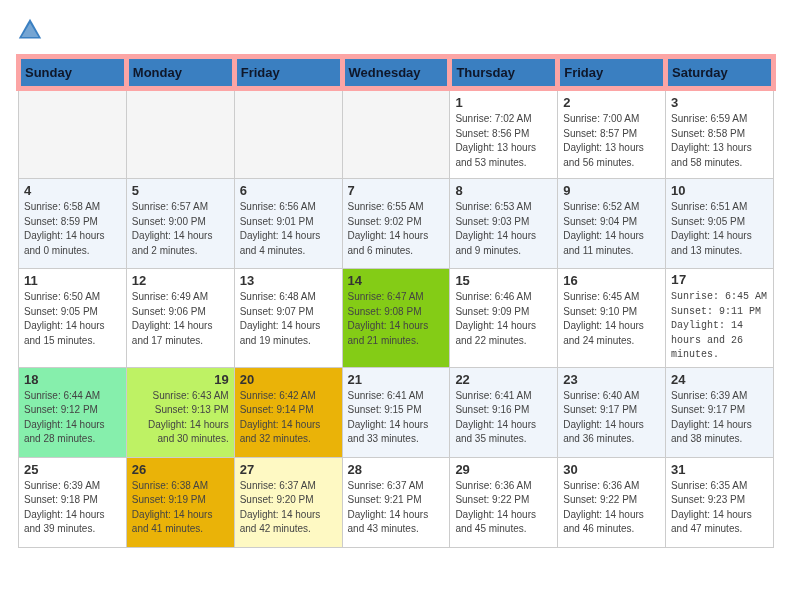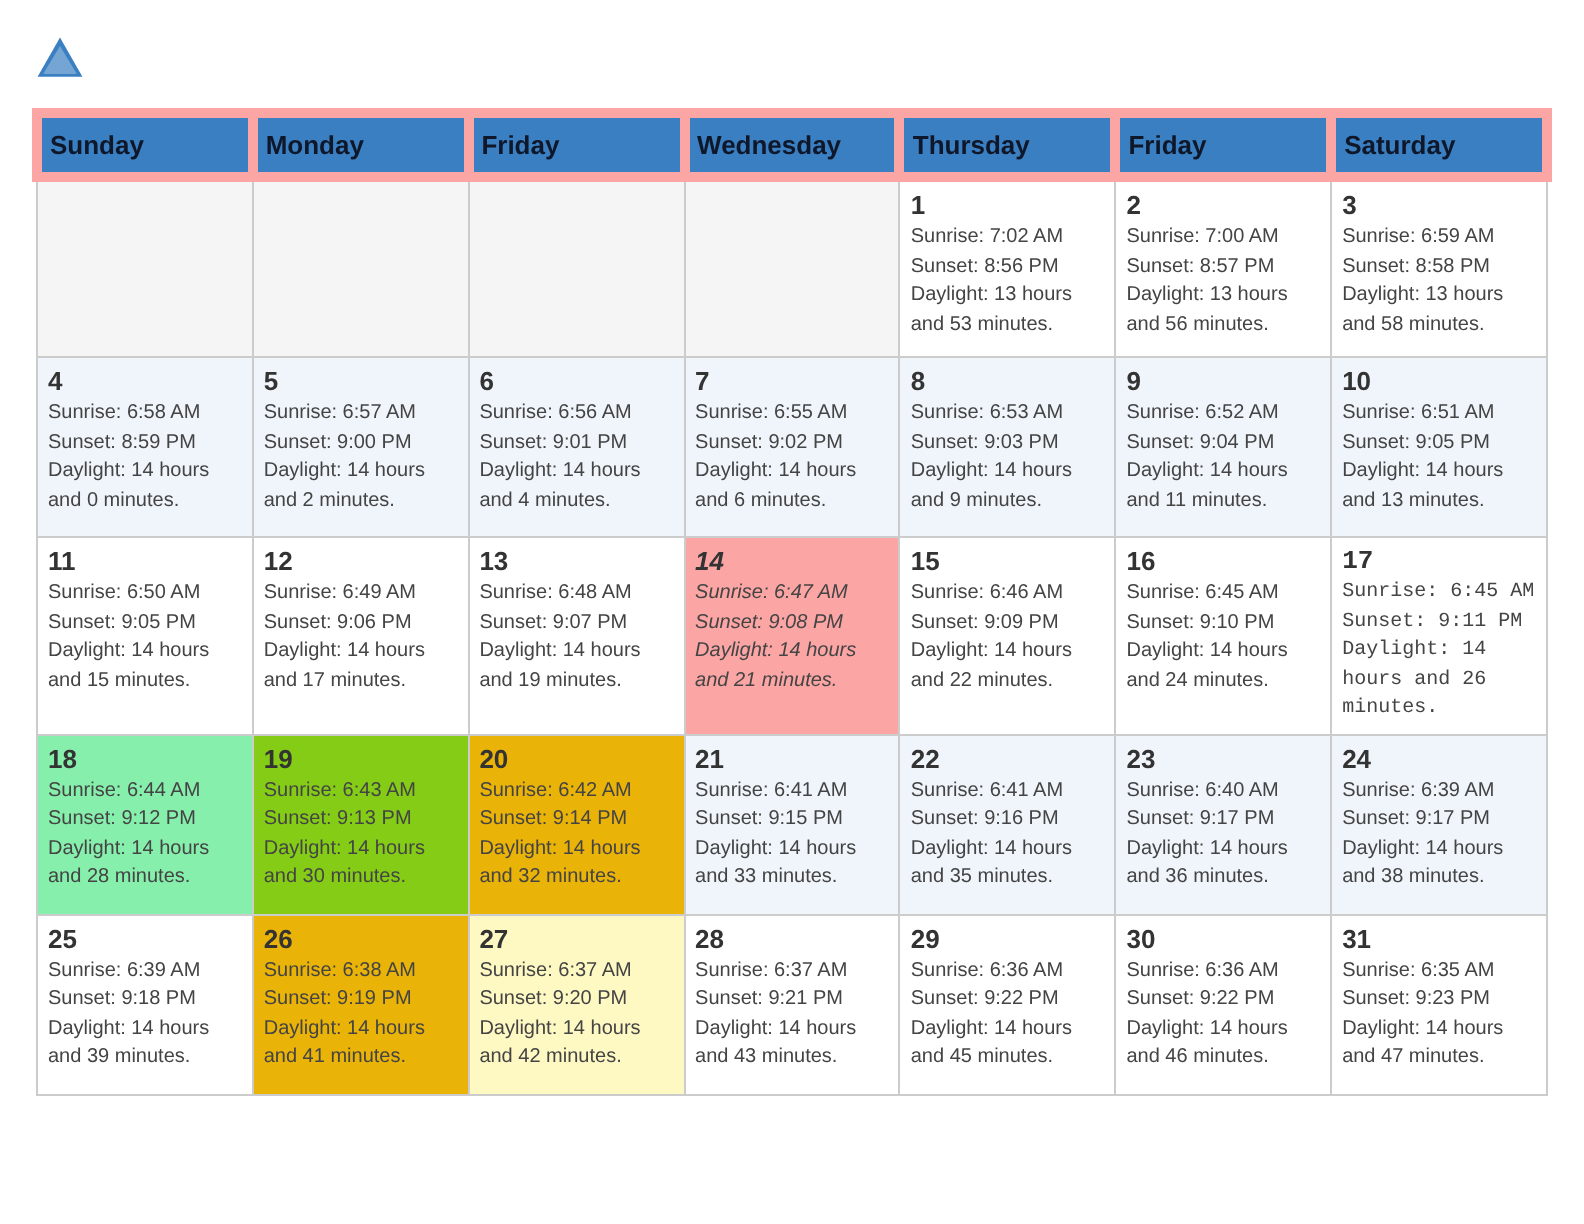--- a/index.html
+++ b/index.html
@@ -188,21 +188,21 @@
           <div class="day-info">Sunrise: 6:50 AM<br>Sunset: 9:05 PM<br>Daylight: 14 hours and 15 minutes.</div>
         </td>
         <td style="background: rgb(255, 255, 255);">
           <div class="day-number">12</div>
           <div class="day-info">Sunrise: 6:49 AM<br>Sunset: 9:06 PM<br>Daylight: 14 hours and 17 minutes.</div>
         </td>
         <td style="background: rgb(255, 255, 255);">
           <div class="day-number">13</div>
           <div class="day-info">Sunrise: 6:48 AM<br>Sunset: 9:07 PM<br>Daylight: 14 hours and 19 minutes.</div>
         </td>
-        <td style="background: #fca5a5; font-style: italic;">
+        <td style="background: #84cc16;">
           <div class="day-number">14</div>
           <div class="day-info">Sunrise: 6:47 AM<br>Sunset: 9:08 PM<br>Daylight: 14 hours and 21 minutes.</div>
         </td>
         <td style="background: rgb(255, 255, 255); border-radius: 25px;">
           <div class="day-number">15</div>
           <div class="day-info">Sunrise: 6:46 AM<br>Sunset: 9:09 PM<br>Daylight: 14 hours and 22 minutes.</div>
         </td>
         <td style="background: rgb(255, 255, 255);">
           <div class="day-number">16</div>
           <div class="day-info">Sunrise: 6:45 AM<br>Sunset: 9:10 PM<br>Daylight: 14 hours and 24 minutes.</div>
@@ -210,21 +210,21 @@
         <td style="background: rgb(255, 255, 255); font-family: Liberation Mono, monospace;">
           <div class="day-number">17</div>
           <div class="day-info">Sunrise: 6:45 AM<br>Sunset: 9:11 PM<br>Daylight: 14 hours and 26 minutes.</div>
         </td>
       </tr>
       <tr>
         <td style="background: #86efac;">
           <div class="day-number">18</div>
           <div class="day-info">Sunrise: 6:44 AM<br>Sunset: 9:12 PM<br>Daylight: 14 hours and 28 minutes.</div>
         </td>
-        <td style="background: #84cc16;">
+        <td style="background: #bef264; text-align: right;">
           <div class="day-number">19</div>
           <div class="day-info">Sunrise: 6:43 AM<br>Sunset: 9:13 PM<br>Daylight: 14 hours and 30 minutes.</div>
         </td>
         <td style="background: #eab308;">
           <div class="day-number">20</div>
           <div class="day-info">Sunrise: 6:42 AM<br>Sunset: 9:14 PM<br>Daylight: 14 hours and 32 minutes.</div>
         </td>
         <td style="background: rgb(240, 245, 251); margin-left: 40px;">
           <div class="day-number">21</div>
           <div class="day-info">Sunrise: 6:41 AM<br>Sunset: 9:15 PM<br>Daylight: 14 hours and 33 minutes.</div>

